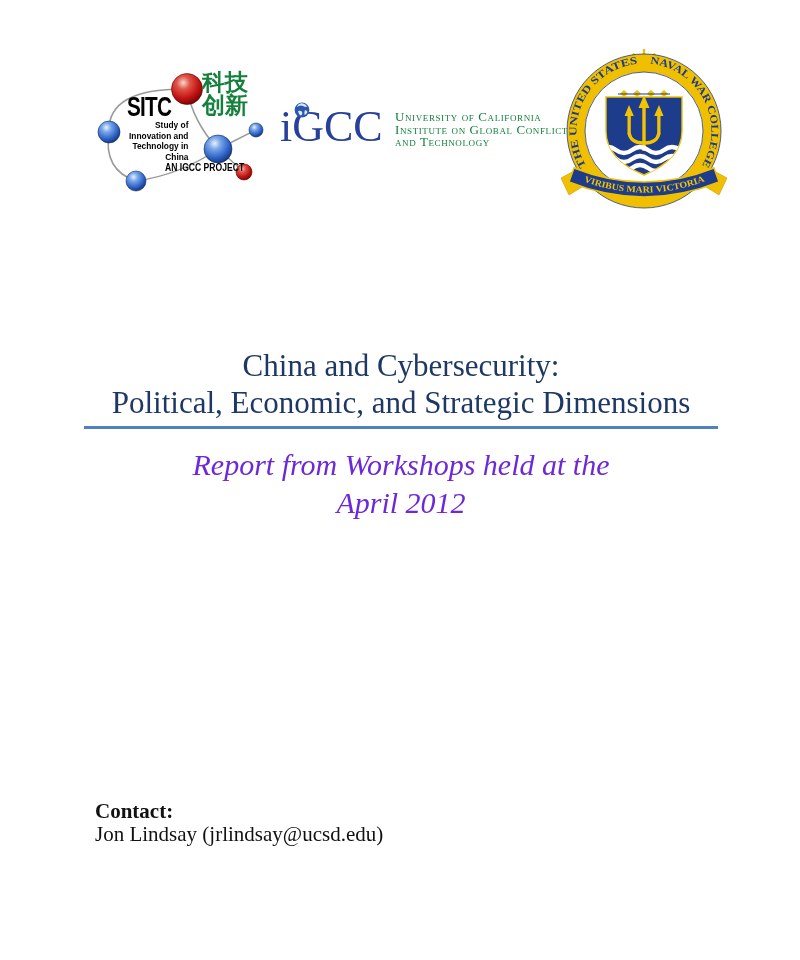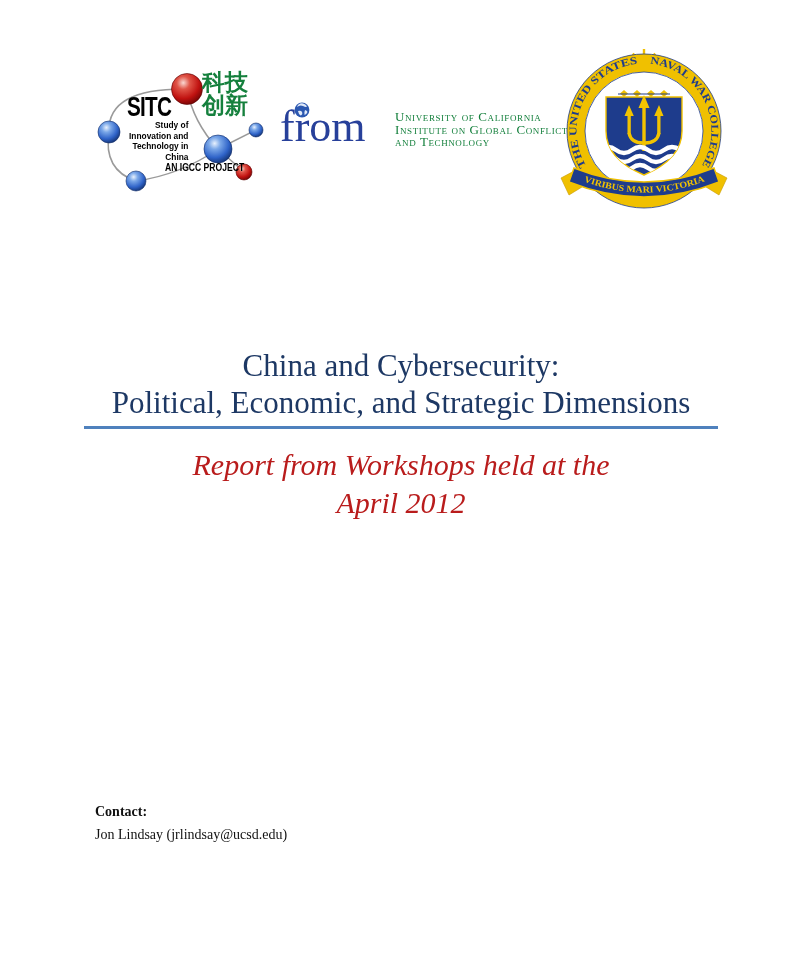--- a/index.html
+++ b/index.html
@@ -30,24 +30,24 @@
      font-variant:small-caps;font-size:13px;line-height:12.5px;letter-spacing:.6px;color:#15803d;}
 
   .seal{position:absolute;left:556px;top:37px;width:176px;height:172px;}
 
   
   .title-block{position:absolute;left:84px;top:347px;width:634px;text-align:center;
      color:#1d3864;font-size:31px;line-height:37px;border-bottom:3px solid #4f81bd;
      padding-bottom:5px;}
 
   .subtitle-block{position:absolute;left:84px;top:446px;width:634px;text-align:center;
-     color:#b91c1c;font-size:30px;line-height:38px;font-style:italic;}
+     color:#6d28d9;font-size:30px;line-height:38px;font-style:italic;}
 
   
-  .contact{position:absolute;left:95px;top:800px;color:#111;font-size:14px;line-height:23px;}
+  .contact{position:absolute;left:95px;top:800px;color:#111;font-size:21px;line-height:23px;}
   .contact-label{font-weight:bold;}
 </style>
 </head>
 <body>
 
 <div class="page">
 
   <div class="logos">
 
     <div class="sitc">
@@ -89,21 +89,21 @@
         <div>China</div>
       </div>
       <div class="sitc-project">AN IGCC PROJECT</div>
       <div class="sitc-cjk">
         <div>科技</div>
         <div>创新</div>
       </div>
     </div>
 
     <div class="igcc">
-      <div class="igcc-wordmark">from</div>
+      <div class="igcc-wordmark">iGCC</div>
       <svg class="igcc-globe" width="16" height="16" viewBox="0 0 16 16">
         <circle cx="8" cy="8" r="7.4" fill="#2b57b0"></circle>
         <path d="M3,5 Q6,2.5 9,4 Q12,5.5 13,4.5 Q12,2 8,1.2 Q4,1.5 3,5 Z" fill="#dfe9f8"></path>
         <path d="M4,9 Q7,8 8,10 Q9,12.5 6.5,13.5 Q4.5,12 4,9 Z" fill="#dfe9f8"></path>
         <path d="M11,8 Q13,8.5 13.5,10 Q12.5,12.5 10.5,13 Q10,10 11,8 Z" fill="#dfe9f8"></path>
       </svg>
       <div class="igcc-org">
         <div>University of California</div>
         <div>Institute on Global Conflict</div>
         <div>and Technology</div>

